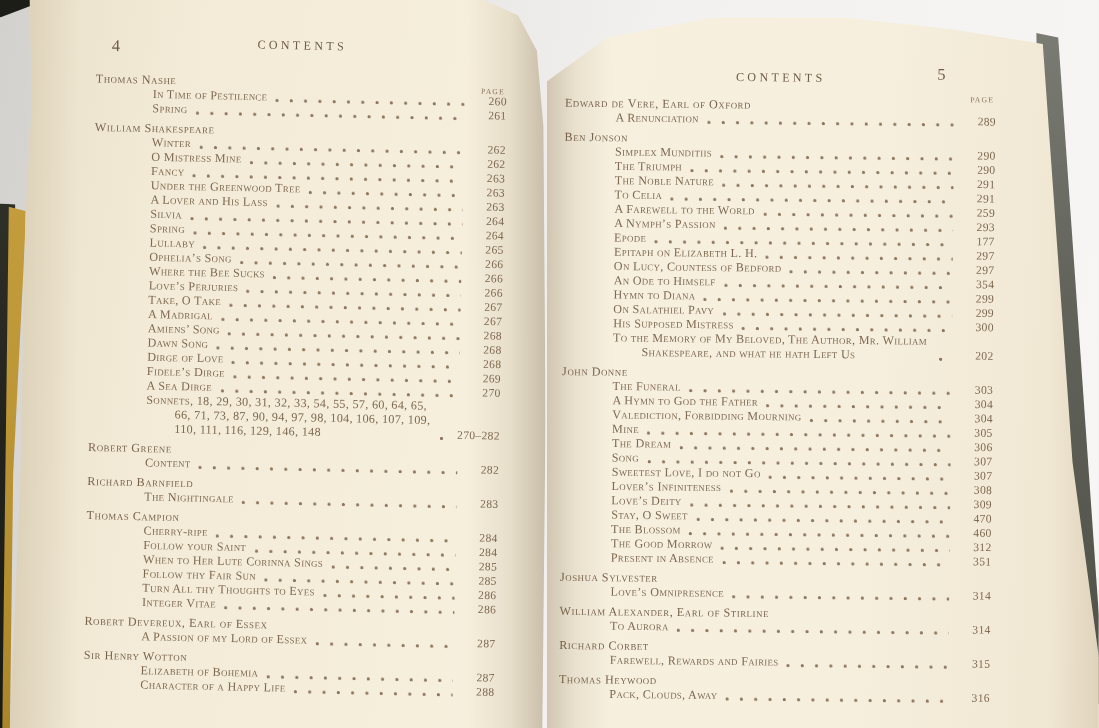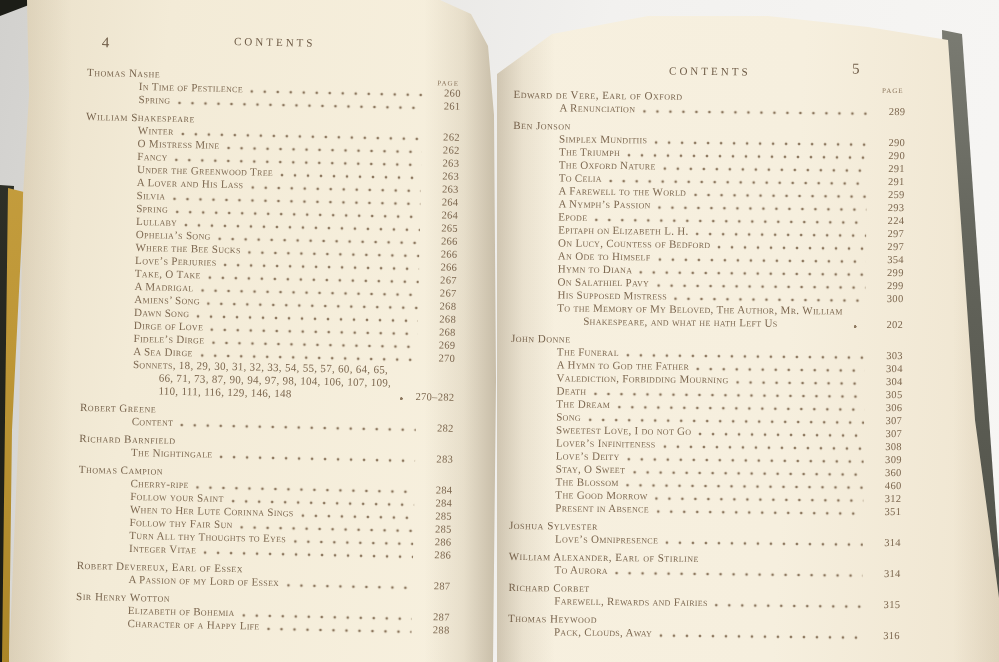--- a/index.html
+++ b/index.html
@@ -340,21 +340,21 @@
             <span class="t">Simplex Munditiis</span>
             <span class="dots"></span>
             <span class="num">290</span>
           </div>
           <div class="toc-entry">
             <span class="t">The Triumph</span>
             <span class="dots"></span>
             <span class="num">290</span>
           </div>
           <div class="toc-entry">
-            <span class="t">The Oxford Nature</span>
+            <span class="t">The Noble Nature</span>
             <span class="dots"></span>
             <span class="num">291</span>
           </div>
           <div class="toc-entry">
             <span class="t">To Celia</span>
             <span class="dots"></span>
             <span class="num">291</span>
           </div>
           <div class="toc-entry">
             <span class="t">A Farewell to the World</span>
@@ -362,21 +362,21 @@
             <span class="num">259</span>
           </div>
           <div class="toc-entry">
             <span class="t">A Nymph’s Passion</span>
             <span class="dots"></span>
             <span class="num">293</span>
           </div>
           <div class="toc-entry">
             <span class="t">Epode</span>
             <span class="dots"></span>
-            <span class="num">224</span>
+            <span class="num">177</span>
           </div>
           <div class="toc-entry">
             <span class="t">Epitaph on Elizabeth L. H.</span>
             <span class="dots"></span>
             <span class="num">297</span>
           </div>
           <div class="toc-entry">
             <span class="t">On Lucy, Countess of Bedford</span>
             <span class="dots"></span>
             <span class="num">297</span>
@@ -418,21 +418,21 @@
             <span class="t">A Hymn to God the Father</span>
             <span class="dots"></span>
             <span class="num">304</span>
           </div>
           <div class="toc-entry">
             <span class="t">Valediction, Forbidding Mourning</span>
             <span class="dots"></span>
             <span class="num">304</span>
           </div>
           <div class="toc-entry">
-            <span class="t">Death</span>
+            <span class="t">Mine</span>
             <span class="dots"></span>
             <span class="num">305</span>
           </div>
           <div class="toc-entry">
             <span class="t">The Dream</span>
             <span class="dots"></span>
             <span class="num">306</span>
           </div>
           <div class="toc-entry">
             <span class="t">Song</span>
@@ -450,21 +450,21 @@
             <span class="num">308</span>
           </div>
           <div class="toc-entry">
             <span class="t">Love’s Deity</span>
             <span class="dots"></span>
             <span class="num">309</span>
           </div>
           <div class="toc-entry">
             <span class="t">Stay, O Sweet</span>
             <span class="dots"></span>
-            <span class="num">360</span>
+            <span class="num">470</span>
           </div>
           <div class="toc-entry">
             <span class="t">The Blossom</span>
             <span class="dots"></span>
             <span class="num">460</span>
           </div>
           <div class="toc-entry">
             <span class="t">The Good Morrow</span>
             <span class="dots"></span>
             <span class="num">312</span>

